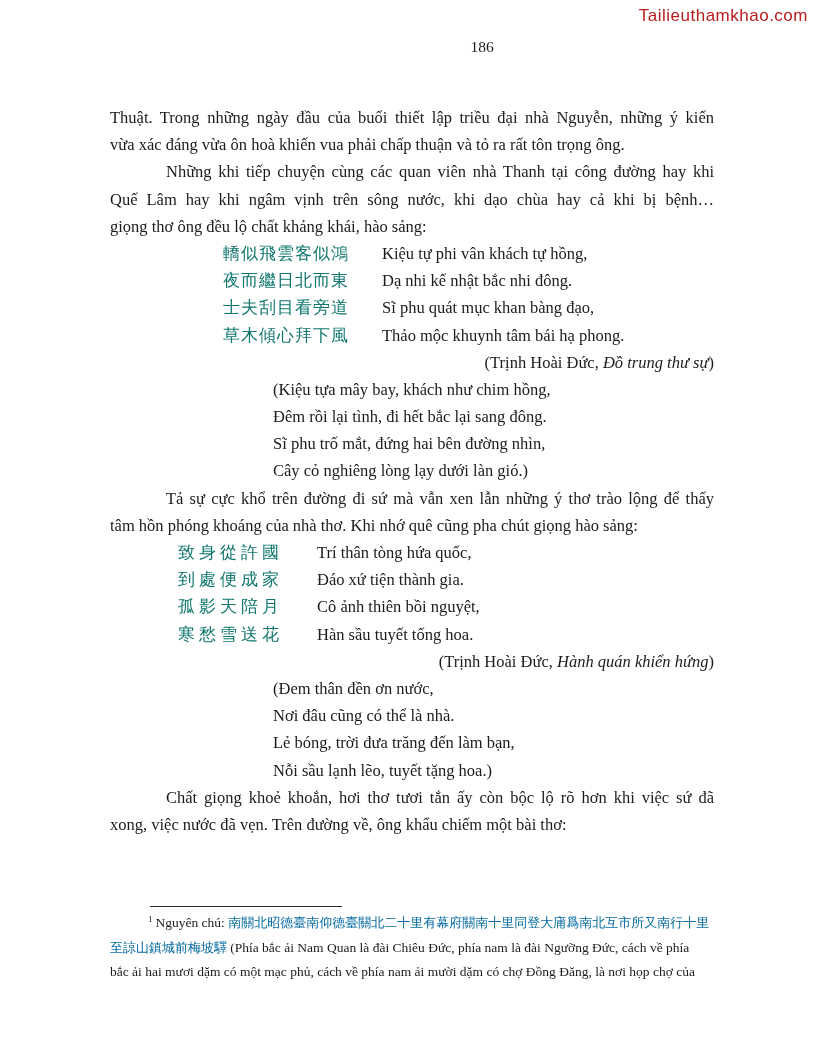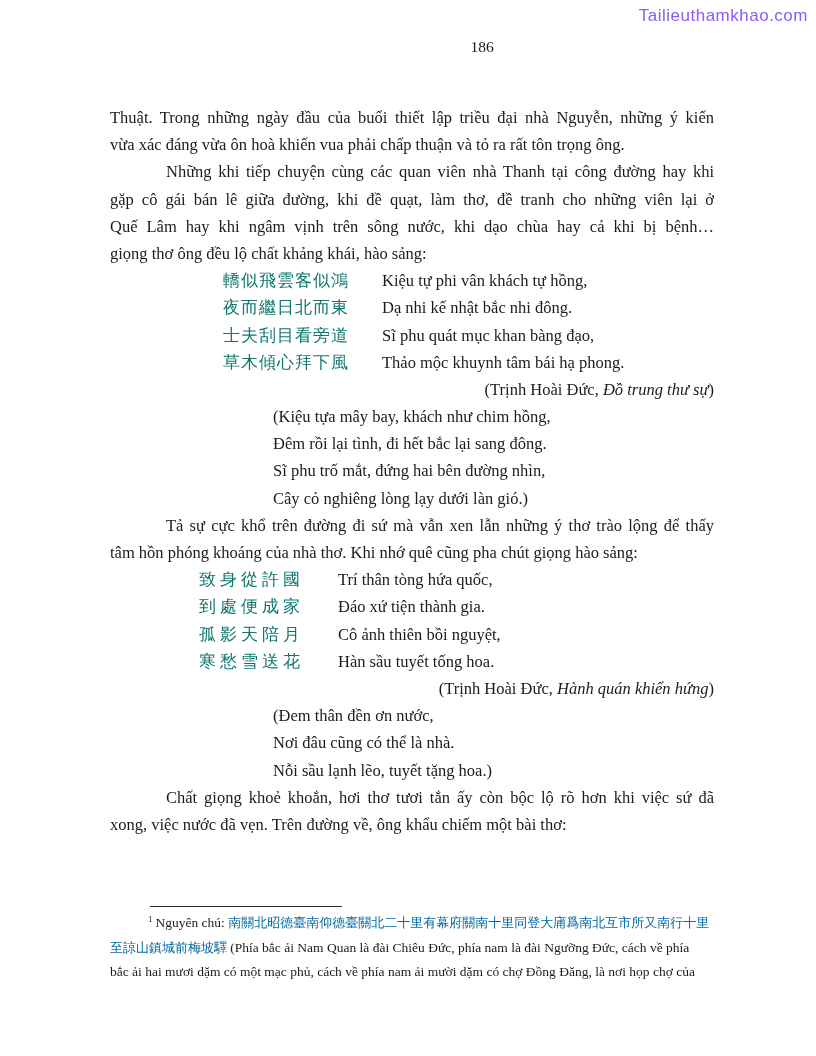--- a/index.html
+++ b/index.html
@@ -11,21 +11,21 @@
     font-family: "Liberation Serif", serif;
     color: #1b1b1b;
     overflow: hidden;
   }
   .watermark {
     position: absolute;
     top: 6px;
     right: 8px;
     font-family: "Liberation Sans", sans-serif;
     font-size: 17px;
-    color: #8b5cf6;
+    color: #b91c1c;
     letter-spacing: 0.5px;
   }
   .page-number {
     position: absolute;
     top: 38px;
     left: 0;
     width: 100%;
     text-align: center;
     font-size: 15.5px;
     padding-left: 76px;
@@ -56,21 +56,21 @@
   .italic { font-style: italic; }
   .verse-line .han {
     display: inline-block;
     margin-left: 113px;
     width: 159px;
     font-size: 17px;
     letter-spacing: 1px;
     color: #0f766e;
   }
   .verse-line.v2 .han {
-    margin-left: 89px;
+    margin-left: 68px;
     width: 139px;
     letter-spacing: 4px;
   }
   .verse-line .viet { }
   .fn-sep {
     position: absolute;
     left: 150px;
     top: 906px;
     width: 192px;
     border-top: 1.4px solid #2a2a2a;
@@ -104,21 +104,20 @@
   <div class="watermark">Tailieuthamkhao.com</div>
 
   <div class="page-number">186</div>
 
   <div class="content">
 
     <div class="line just">Thuật. Trong những ngày đầu của buổi thiết lập triều đại nhà Nguyễn, những ý kiến</div>
     <div class="line">vừa xác đáng vừa ôn hoà khiến vua phải chấp thuận và tỏ ra rất tôn trọng ông.</div>
 
     <div class="line just indent">Những khi tiếp chuyện cùng các quan viên nhà Thanh tại công đường hay khi</div>
-    <div class="line just">gặp cô gái bán lê giữa đường, khi đề quạt, làm thơ, đề tranh cho những viên lại ở</div>
     <div class="line just">Quế Lâm hay khi ngâm vịnh trên sông nước, khi dạo chùa hay cả khi bị bệnh…</div>
     <div class="line">giọng thơ ông đều lộ chất khảng khái, hào sảng:</div>
 
     <div class="line verse-line v1">
       <span class="han">轎似飛雲客似鴻</span><span class="viet">Kiệu tự phi vân khách tự hồng,</span>
     </div>
     <div class="line verse-line v1">
       <span class="han">夜而繼日北而東</span><span class="viet">Dạ nhi kế nhật bắc nhi đông.</span>
     </div>
     <div class="line verse-line v1">
@@ -152,20 +151,21 @@
     <div class="line verse-line v2">
       <span class="han">寒愁雪送花</span><span class="viet">Hàn sầu tuyết tống hoa.</span>
     </div>
 
     <div class="line attr">
       <span>(Trịnh Hoài Đức, </span><span class="italic">Hành quán khiển hứng</span><span>)</span>
     </div>
 
     <div class="line trans">(Đem thân đền ơn nước,</div>
     <div class="line trans">Nơi đâu cũng có thể là nhà.</div>
+    <div class="line trans">Lẻ bóng, trời đưa trăng đến làm bạn,</div>
     <div class="line trans">Nỗi sầu lạnh lẽo, tuyết tặng hoa.)</div>
 
     <div class="line just indent">Chất giọng khoẻ khoắn, hơi thơ tươi tắn ấy còn bộc lộ rõ hơn khi việc sứ đã</div>
     <div class="line">xong, việc nước đã vẹn. Trên đường về, ông khẩu chiếm một bài thơ:</div>
 
 
   </div>
 
   <div class="fn-sep"></div>
 

